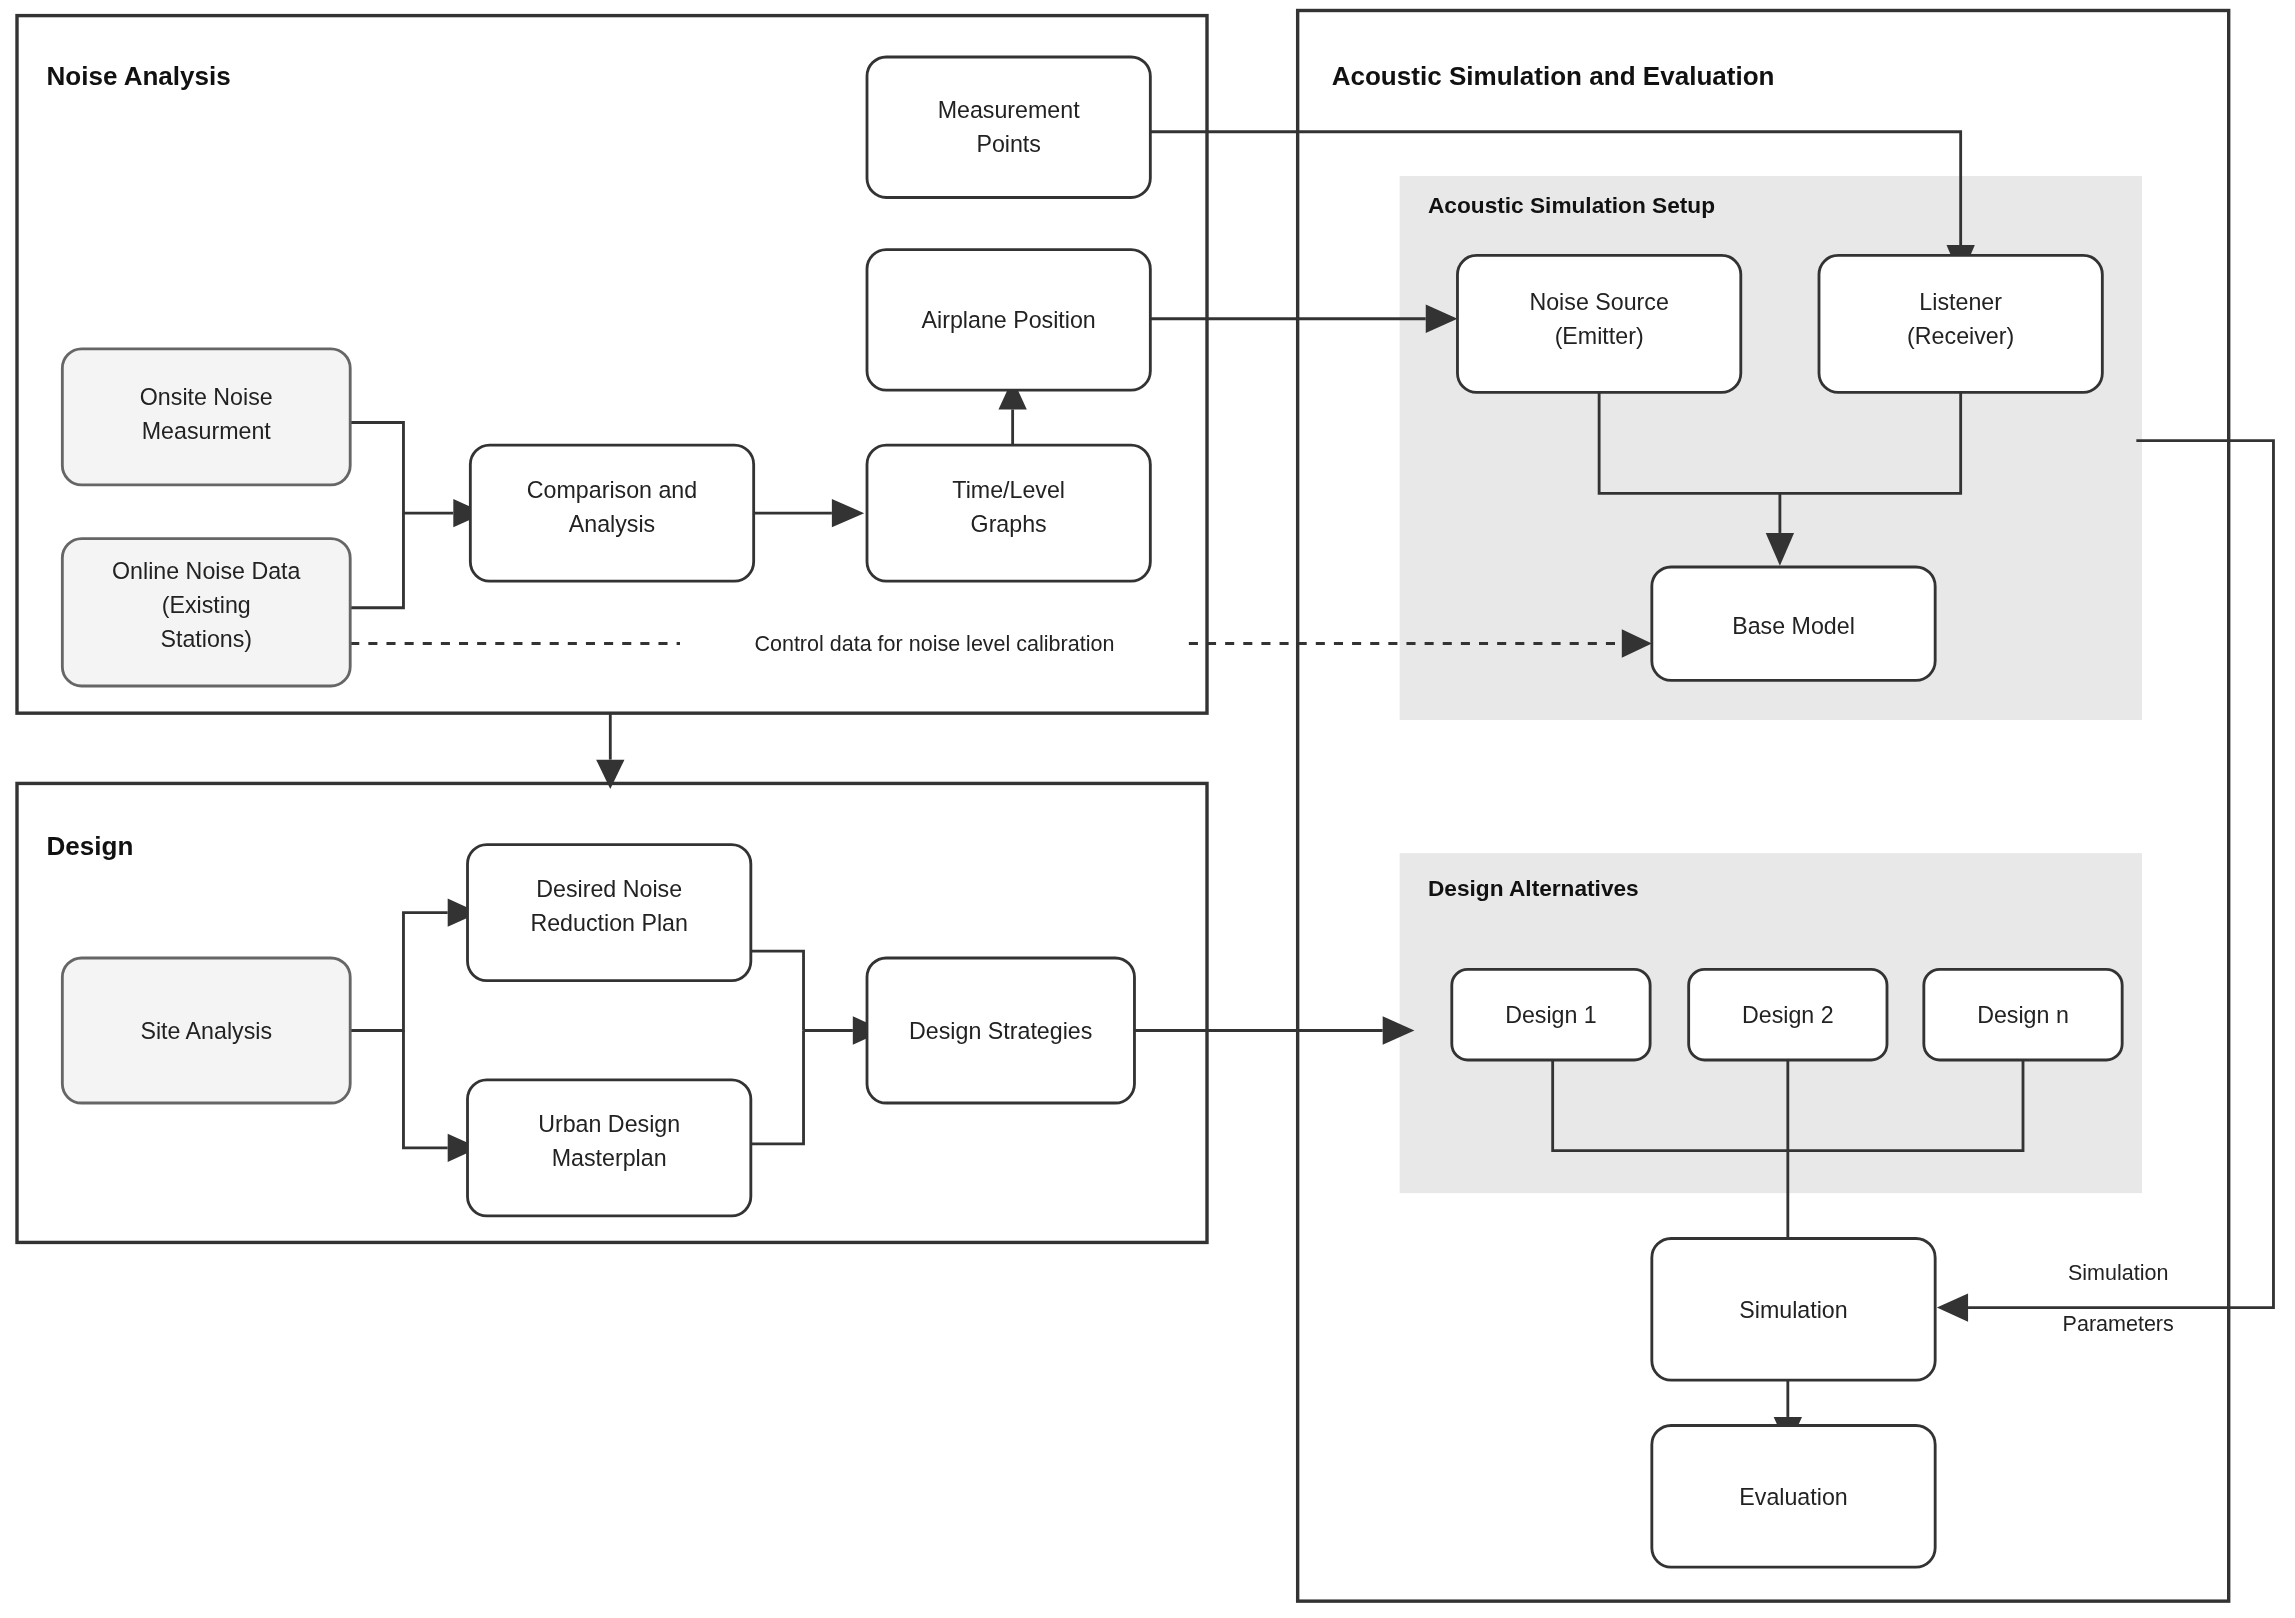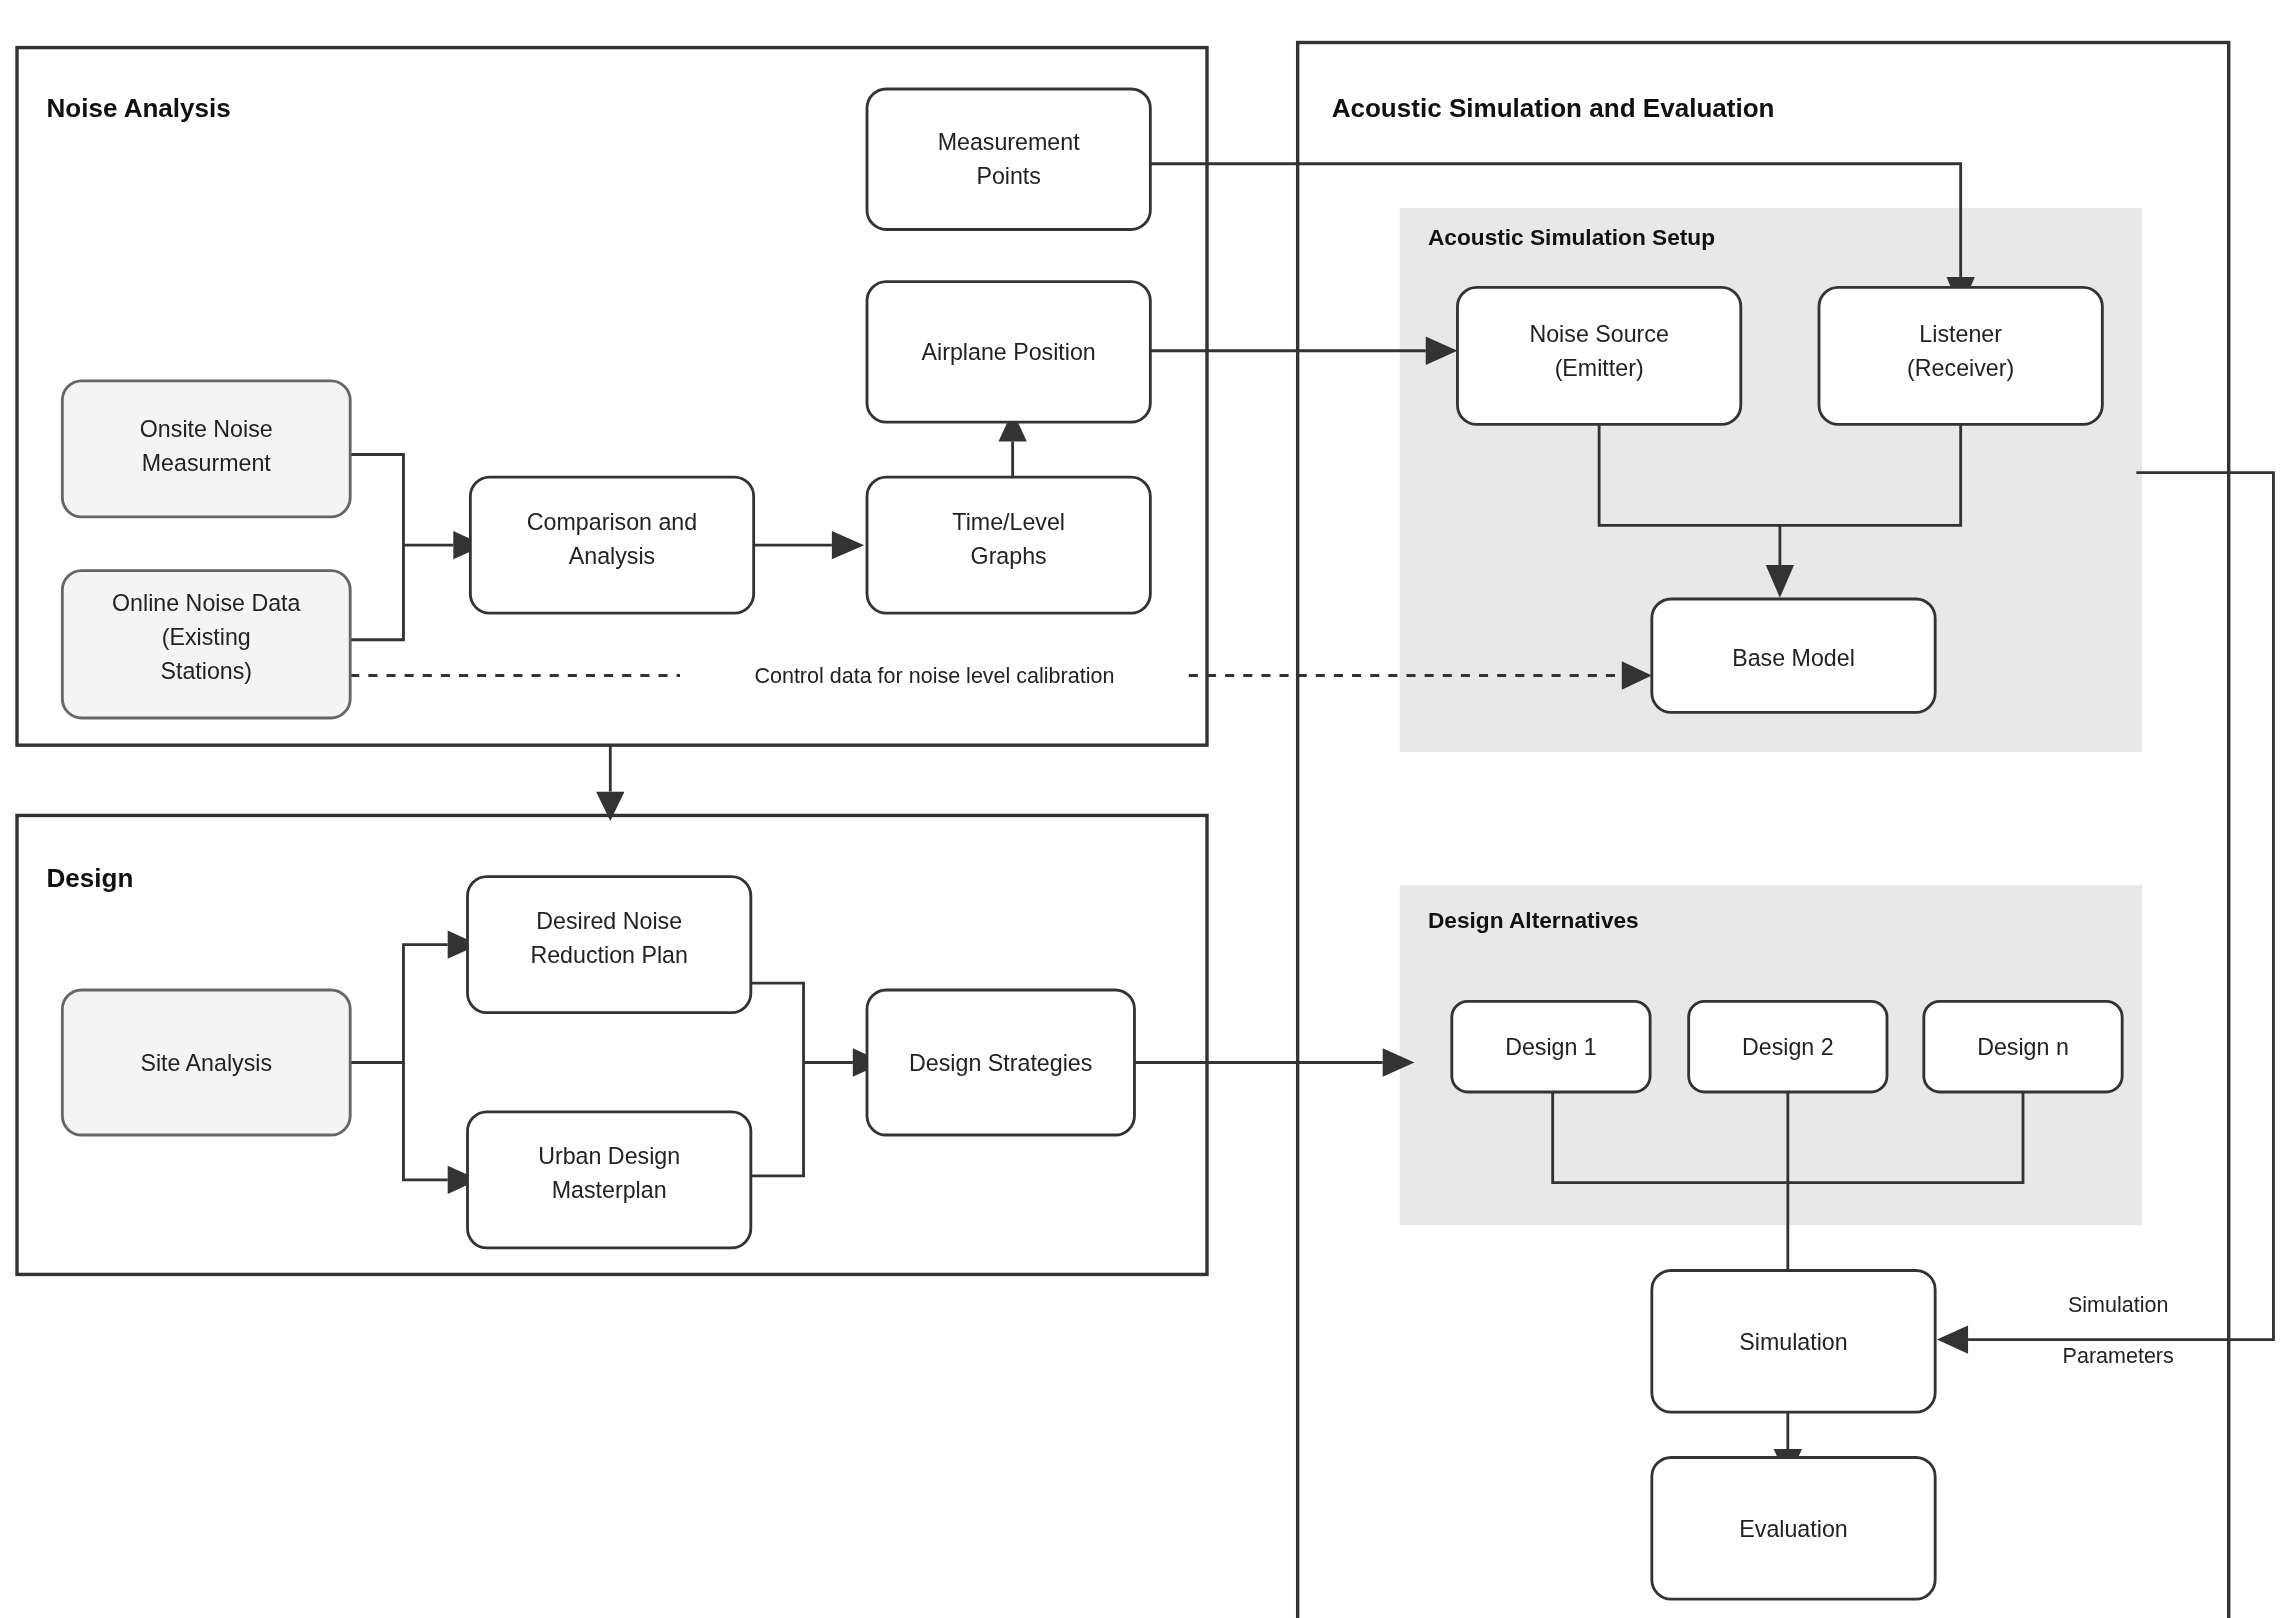--- a/index.html
+++ b/index.html
@@ -1,18 +1,18 @@
 <!DOCTYPE html>
 <html style="font-size:9px"><head>
 <meta charset="utf-8">
 <style>
   html,body{margin:0;padding:0;background:#ffffff;}
   body{width:2295px;height:1619px;overflow:hidden;
        font-family:"Liberation Sans", sans-serif;}
-  #stage{position:relative;width:2295px;height:1550px;margin-top:32px;}
+  #stage{position:relative;width:2295px;height:1550px;}
   svg#diagram{position:absolute;left:0;top:0;width:2295px;height:1619px;display:block;}
 
   .container-rect{fill:#ffffff;stroke:#333333;stroke-width:6;}
   .group-rect{fill:#e8e8e8;stroke:none;}
   .node-rect{fill:#ffffff;stroke:#333333;stroke-width:5;}
   .node-rect.shaded{fill:#f4f4f4;stroke:#666666;}
   .edge{stroke:#333333;stroke-width:5;fill:none;}
   .edge-dashed{stroke:#333333;stroke-width:5;fill:none;stroke-dasharray:16 16;}
   .arrowhead{fill:#333333;stroke:none;}
 

